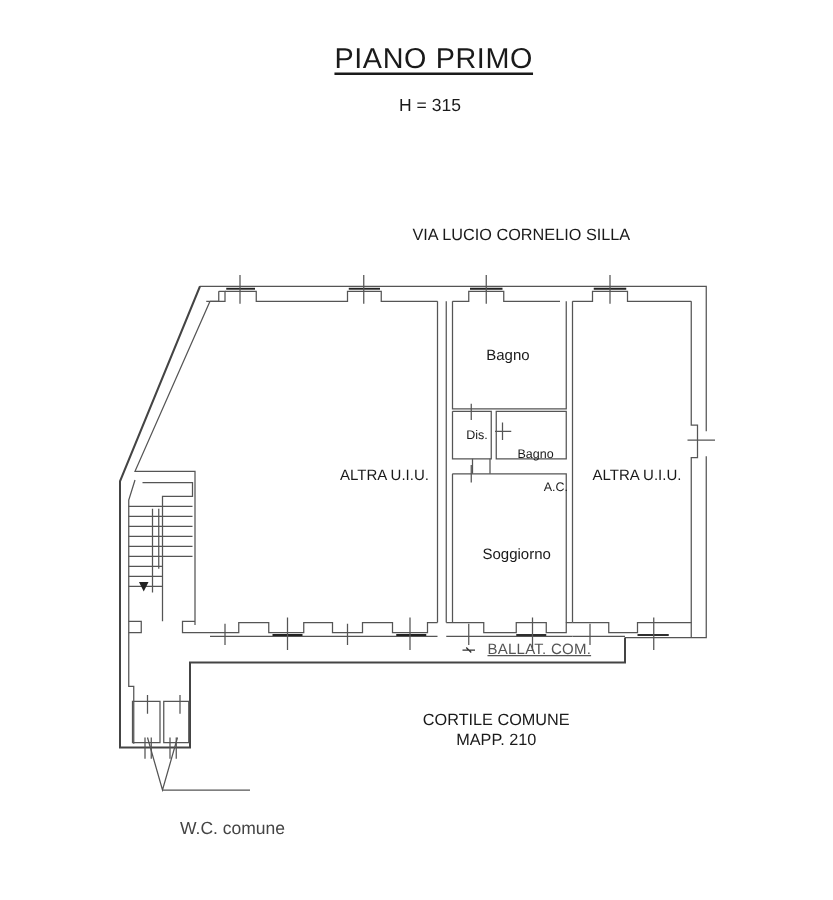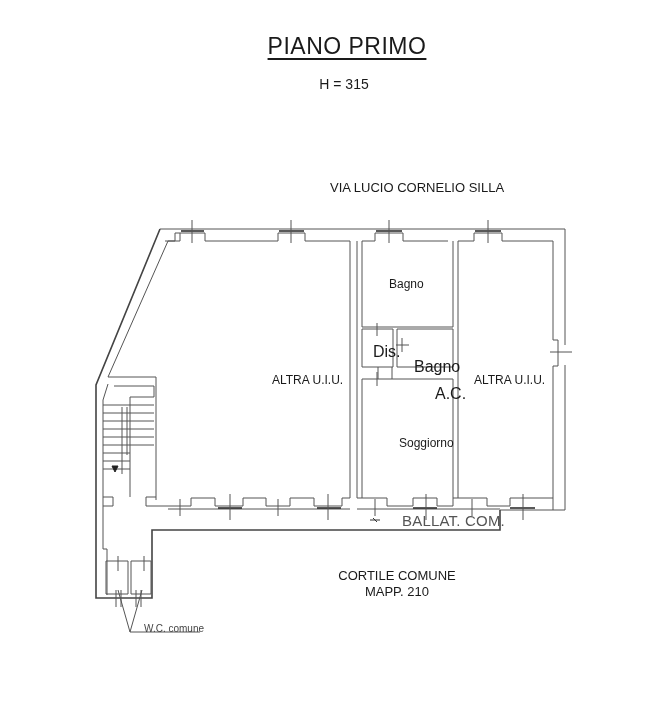--- a/index.html
+++ b/index.html
@@ -2,25 +2,25 @@
 <html><head>
 <meta charset="utf-8">
 <style>
   html, body { margin: 0; padding: 0; background: #ffffff; }
   body { width: 666px; height: 720px; position: relative; overflow: hidden; font-family: "Liberation Sans", sans-serif; }
   .abs { position: absolute; white-space: nowrap; color: #1a1a1a; }
   #title { left: 0; width: 694px; text-align: center; top: 33px; font-size: 23px; text-decoration: underline; text-underline-offset: 4px; text-decoration-thickness: 2px; letter-spacing: 0.5px; }
   #height { left: 0; width: 688px; text-align: center; top: 76px; font-size: 14px; }
   #street { left: 330px; top: 180px; font-size: 13px; }
   .room { font-size: 12px; }
-  .room-sm { font-size: 16px; }
+  .room-sm { font-size: 10px; }
   #plan { position: absolute; left: 0; top: 0; }
-  #ballat { left: 402px; top: 512px; font-size: 15px; color: #555; letter-spacing: 0.2px; }
+  #ballat { left: 390px; top: 512px; font-size: 12px; color: #555; letter-spacing: 0.2px; text-decoration: underline; }
   #cortile { left: 0; width: 794px; text-align: center; top: 568px; font-size: 13px; line-height: 16px; }
-  #wc { left: 144px; top: 623px; font-size: 10px; color: #444; }
+  #wc { left: 144px; top: 654px; font-size: 14px; color: #444; }
 </style>
 </head>
 <body>
 
 <div class="abs" id="title">PIANO PRIMO</div>
 <div class="abs" id="height">H = 315</div>
 <div class="abs" id="street">VIA LUCIO CORNELIO SILLA</div>
 
 <svg id="plan" width="666" height="720" viewBox="0 0 666 720" fill="none" stroke="#555" stroke-width="1">
 
@@ -98,21 +98,21 @@
     <path d="M118 590 L130 632 L142 590"></path>
     <path d="M130 632 L200 632"></path>
   </g>
 </svg>
 
 <div class="abs room" style="left:272px; top:373px;">ALTRA U.I.U.</div>
 <div class="abs room" style="left:389px; top:277px;">Bagno</div>
 <div class="abs room-sm" style="left:373px; top:343px;">Dis.</div>
 <div class="abs room-sm" style="left:414px; top:358px;">Bagno</div>
 <div class="abs room-sm" style="left:435px; top:385px;">A.C.</div>
-<div class="abs room" style="left:399px; top:436px;text-align:center;">Soggiorno</div>
+<div class="abs room" style="left:386px; top:436px;text-align:center;">Soggiorno</div>
 <div class="abs room" style="left:474px; top:373px;">ALTRA U.I.U.</div>
 
 <div class="abs" id="ballat">BALLAT. COM.</div>
 <div class="abs" id="cortile">
   <div>CORTILE COMUNE</div>
   <div>MAPP. 210</div>
 </div>
 <div class="abs" id="wc">W.C. comune</div>
 
 </body></html>

